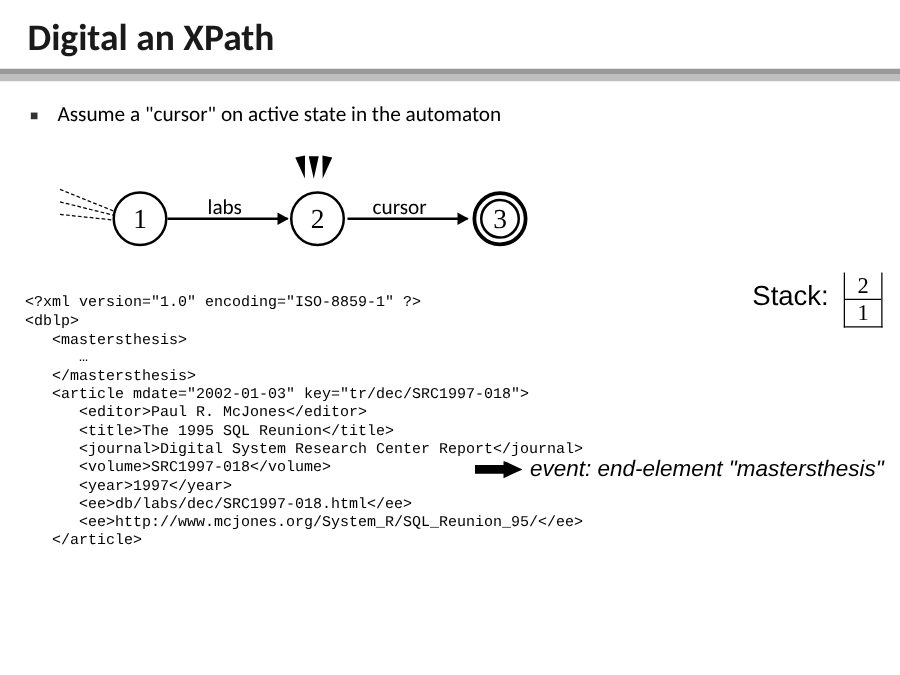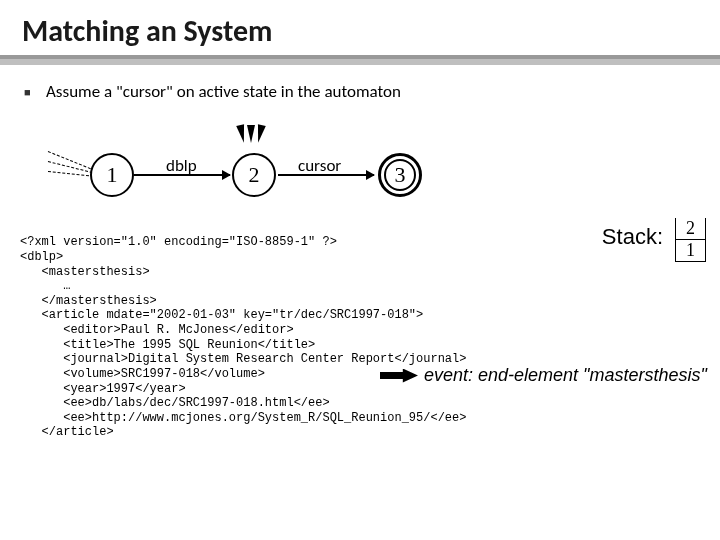--- a/index.html
+++ b/index.html
@@ -160,41 +160,41 @@
     font-size: 18px;
     font-style: italic;
     font-family: Arial, sans-serif;
     margin-left: 6px;
     white-space: nowrap;
   }
 </style>
 </head>
 <body>
 
-<div class="title">Matching an System</div>
+<div class="title">Digital an XPath</div>
 <div class="title-underline"></div>
 
 <ul class="bullets">
   <li>Assume a "cursor" on active state in the automaton</li>
 </ul>
 
 <div class="automaton">
   <div class="dashed-in">
     <div></div>
       <div></div>
       <div></div>
   </div>
   <div class="cursor-arrows">
     <span></span>
       <span></span>
       <span></span>
   </div>
   <div class="state state-1">1</div>
   <div class="arrow arr-12"></div>
-  <div class="edge-label lbl-dblp">dblp</div>
+  <div class="edge-label lbl-dblp">labs</div>
   <div class="state state-2">2</div>
   <div class="arrow arr-23"></div>
   <div class="edge-label lbl-article">cursor</div>
   <div class="state state-3">3</div>
 </div>
 
 <div class="stack-area">
   <div class="stack-label">Stack:</div>
   <div class="stack-box">
     <div>2</div>

